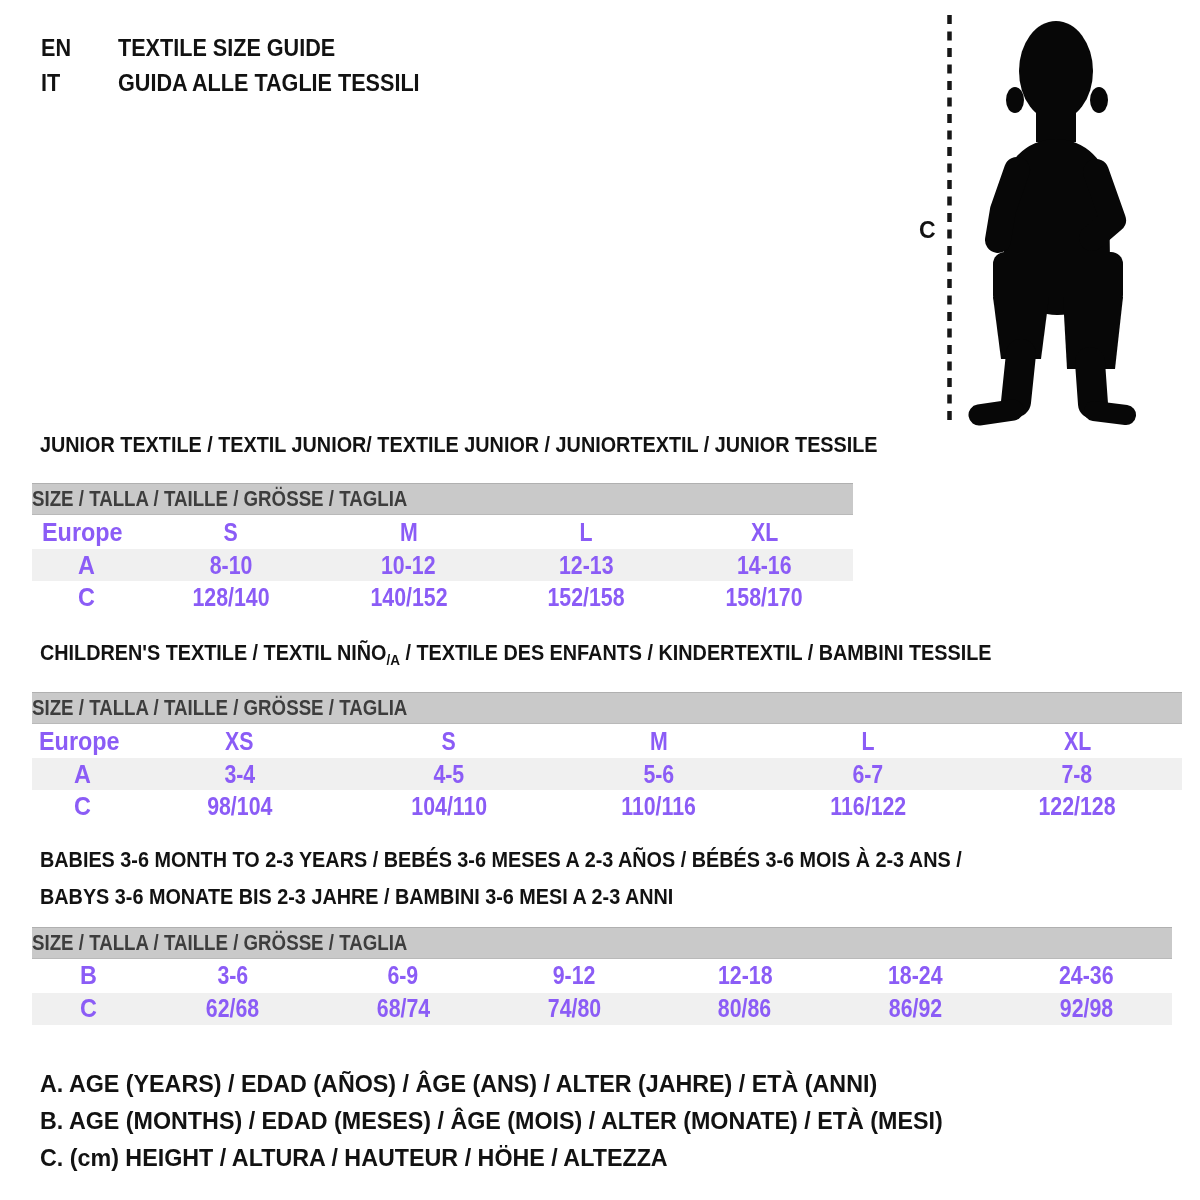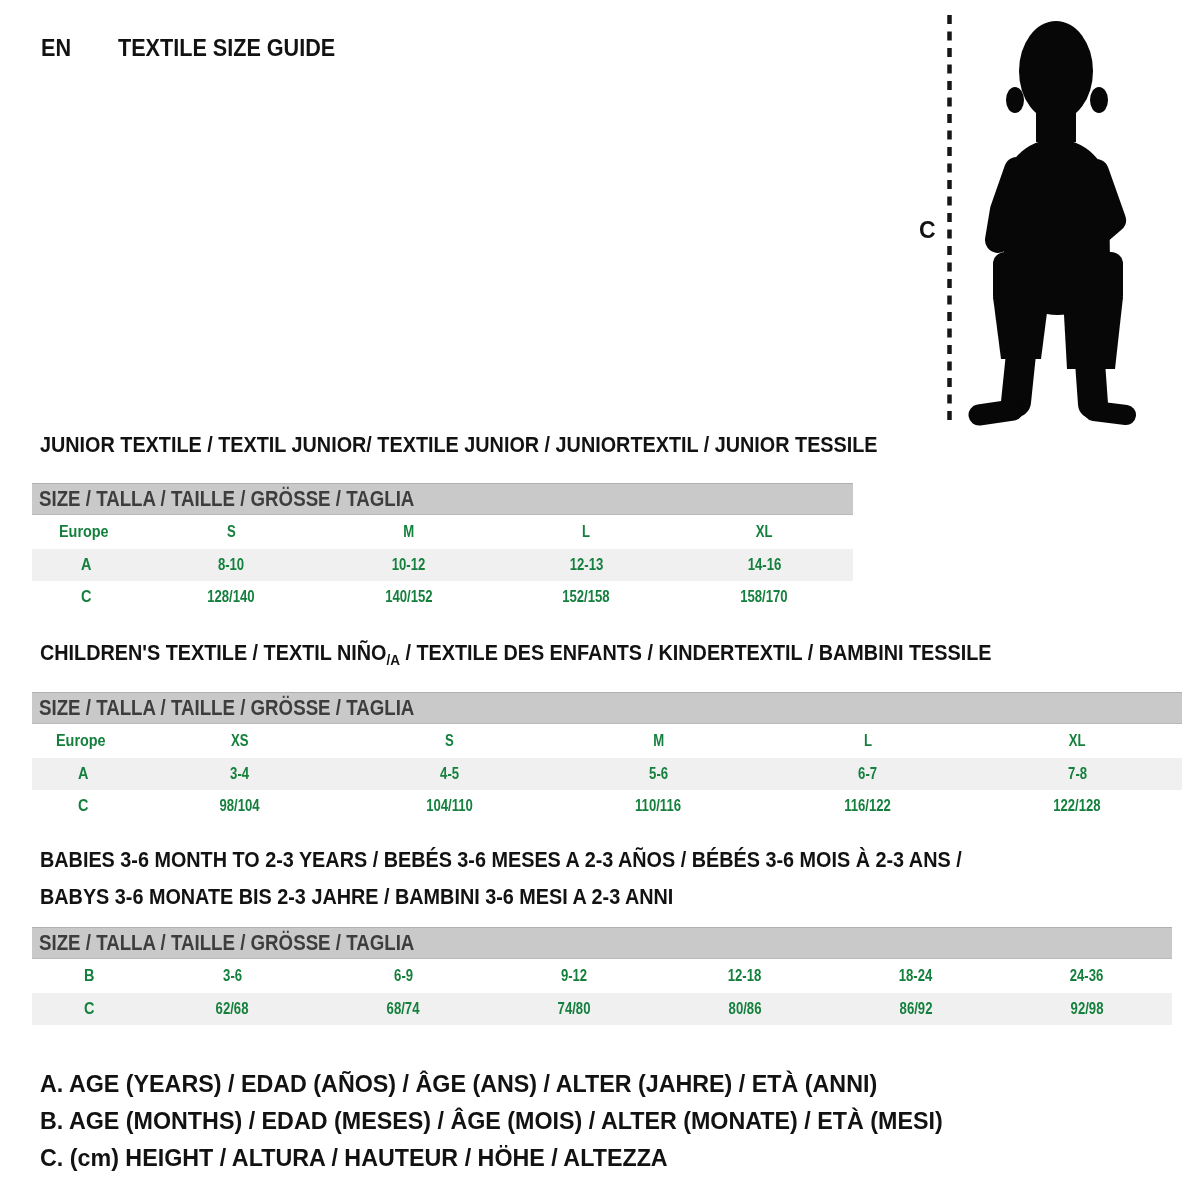--- a/index.html
+++ b/index.html
@@ -23,44 +23,48 @@
   .kid-svg{position:absolute;left:963px;top:14px;}
 
   
   .sec-title{position:absolute;font-size:22px;font-weight:bold;line-height:24px;
     transform:scaleX(.90);transform-origin:left center;white-space:nowrap;}
   .sub{font-size:15px;vertical-align:-5px;letter-spacing:0;}
 
   
   .tbl-wrap{position:absolute;}
   table.sizes{border-collapse:collapse;table-layout:fixed;width:100%;}
-  table.sizes td{padding:0;font-weight:bold;font-size:16px;text-align:center;vertical-align:middle;color:#15803d;}
+  table.sizes td{padding:0;font-weight:bold;font-size:26px;text-align:center;vertical-align:middle;color:#8b5cf6;}
   td.lbl{text-align:left;padding-left:8px;}
   tr.bar-row td{
-    background:#c9c9c9;height:30px;text-align:left;padding-left:7px;
+    background:#c9c9c9;height:30px;text-align:left;
     font-size:22px;color:#3d3d3d;border-top:1px solid #b0b0b0;border-bottom:1px solid #b9b9b9;
   }
   tr.bar-row .cxl{transform:scaleX(.85);}
   tr.europe-row td{height:34px;}
   tr.data-row td{height:32px;}
   tr.shade td{background:#f0f0f0;}
 
   
   .footnote{position:absolute;left:40px;font-size:24px;font-weight:bold;line-height:26px;
     transform:scaleX(.97);transform-origin:left center;white-space:nowrap;}
 </style>
 </head>
 <body>
 
 <div class="page">
 
   <div class="lang-block">
     <div class="lang-row">
       <span class="lang-code cxl">EN</span>
       <span class="lang-title cxl">TEXTILE SIZE GUIDE</span>
+    </div>
+    <div class="lang-row">
+      <span class="lang-code cxl">IT</span>
+      <span class="lang-title cxl">GUIDA ALLE TAGLIE TESSILI</span>
     </div>
   </div>
 
   <svg class="dash-svg" width="9" height="405">
     <line x1="4.5" y1="0" x2="4.5" y2="405" stroke="#161616" stroke-width="4.5" stroke-dasharray="9 7.5"></line>
   </svg>
   <span class="c-label">C</span>
 
   <svg class="kid-svg" width="180" height="412" viewBox="0 0 180 412">
     <g fill="#070707" stroke="#070707">

